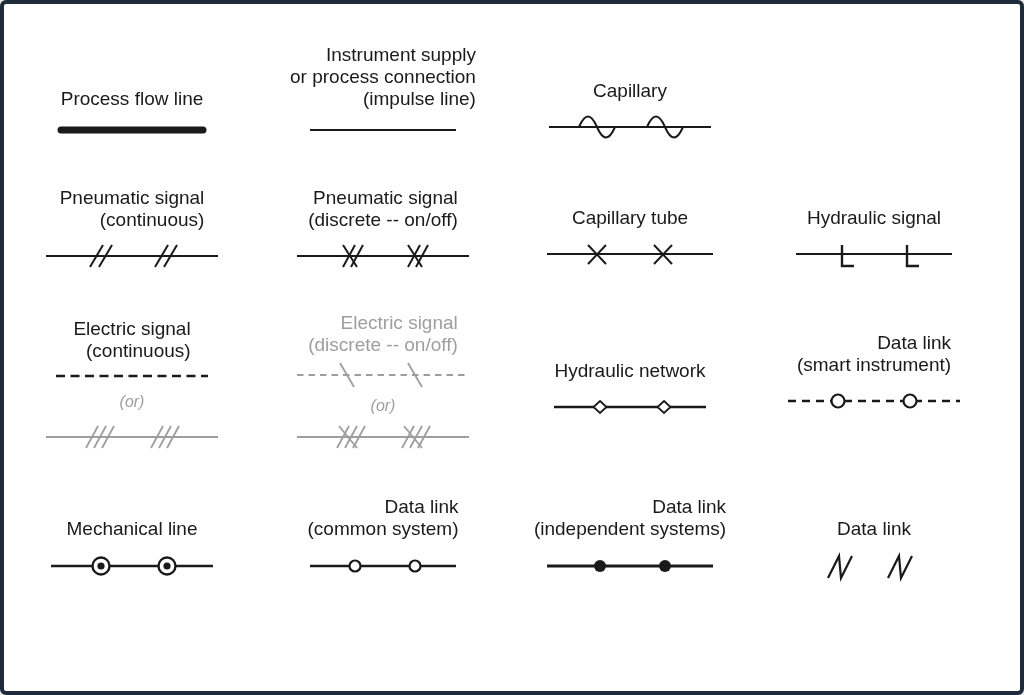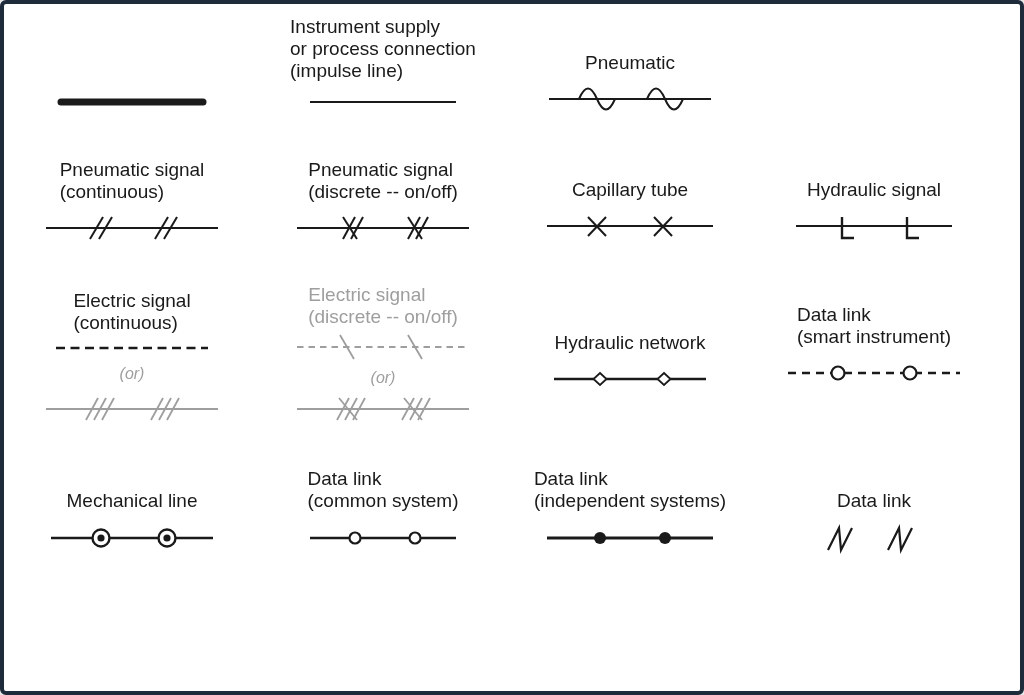--- a/index.html
+++ b/index.html
@@ -3,52 +3,53 @@
 <meta charset="utf-8">
 <style>
   html,body{margin:0;padding:0;background:#e8e8e8;}
   .canvas{
     position:relative;width:1024px;height:695px;box-sizing:border-box;
     background:#ffffff;border:4px solid #1e2b3a;border-radius:6px;
     font-family:"Liberation Sans",sans-serif;overflow:hidden;
   }
   .cell{
     position:absolute;display:flex;flex-direction:column;
-    align-items:center;justify-content:flex-end;text-align:left;
+    align-items:center;justify-content:flex-end;text-align:right;margin-top:28px;
   }
   .lbl{font-size:19px;line-height:22px;color:#1a1a1a;white-space:pre-line;}
   .lbl.muted{color:#9e9e9e;}
   .or{font-size:16px;line-height:24px;font-style:italic;color:#9e9e9e;}
   svg{display:block;}
   .ink{color:#1a1a1a;}
   .muted-ink{color:#9e9e9e;}
   .mt6{margin-top:6px;} .mt8{margin-top:8px;} .mt2{margin-top:2px;} .mt10{margin-top:10px;}
 </style>
 </head>
 <body>
 
 <div class="canvas">
 
   <div class="cell" style="left:8px;top:10px;width:240px;height:100px">
+    <div class="lbl">Process flow line</div>
     <svg class="ink mt8" width="150" height="24">
       <line x1="4" y1="12" x2="146" y2="12" stroke="currentColor" stroke-width="7" stroke-linecap="round"></line>
     </svg>
   </div>
 
   <div class="cell" style="left:252px;top:6px;width:254px;height:104px">
     <div class="lbl">Instrument supply
 or process connection
 (impulse line)</div>
     <svg class="ink mt8" width="150" height="24">
       <line x1="2" y1="12" x2="148" y2="12" stroke="currentColor" stroke-width="2.2"></line>
     </svg>
   </div>
 
   <div class="cell" style="left:498px;top:10px;width:256px;height:102px">
-    <div class="lbl">Pneumatic</div>
+    <div class="lbl">Capillary</div>
     <svg class="ink mt8" width="166" height="34">
       <line x1="2" y1="17" x2="164" y2="17" stroke="currentColor" stroke-width="2.2"></line>
       <path d="M32,17 C38,3 44,3 50,17 C56,31 62,31 68,17" fill="none" stroke="currentColor" stroke-width="2"></path>
       <path d="M100,17 C106,3 112,3 118,17 C124,31 130,31 136,17" fill="none" stroke="currentColor" stroke-width="2"></path>
     </svg>
   </div>
 
 
   <div class="cell" style="left:8px;top:155px;width:240px;height:84px">
     <div class="lbl">Pneumatic signal

